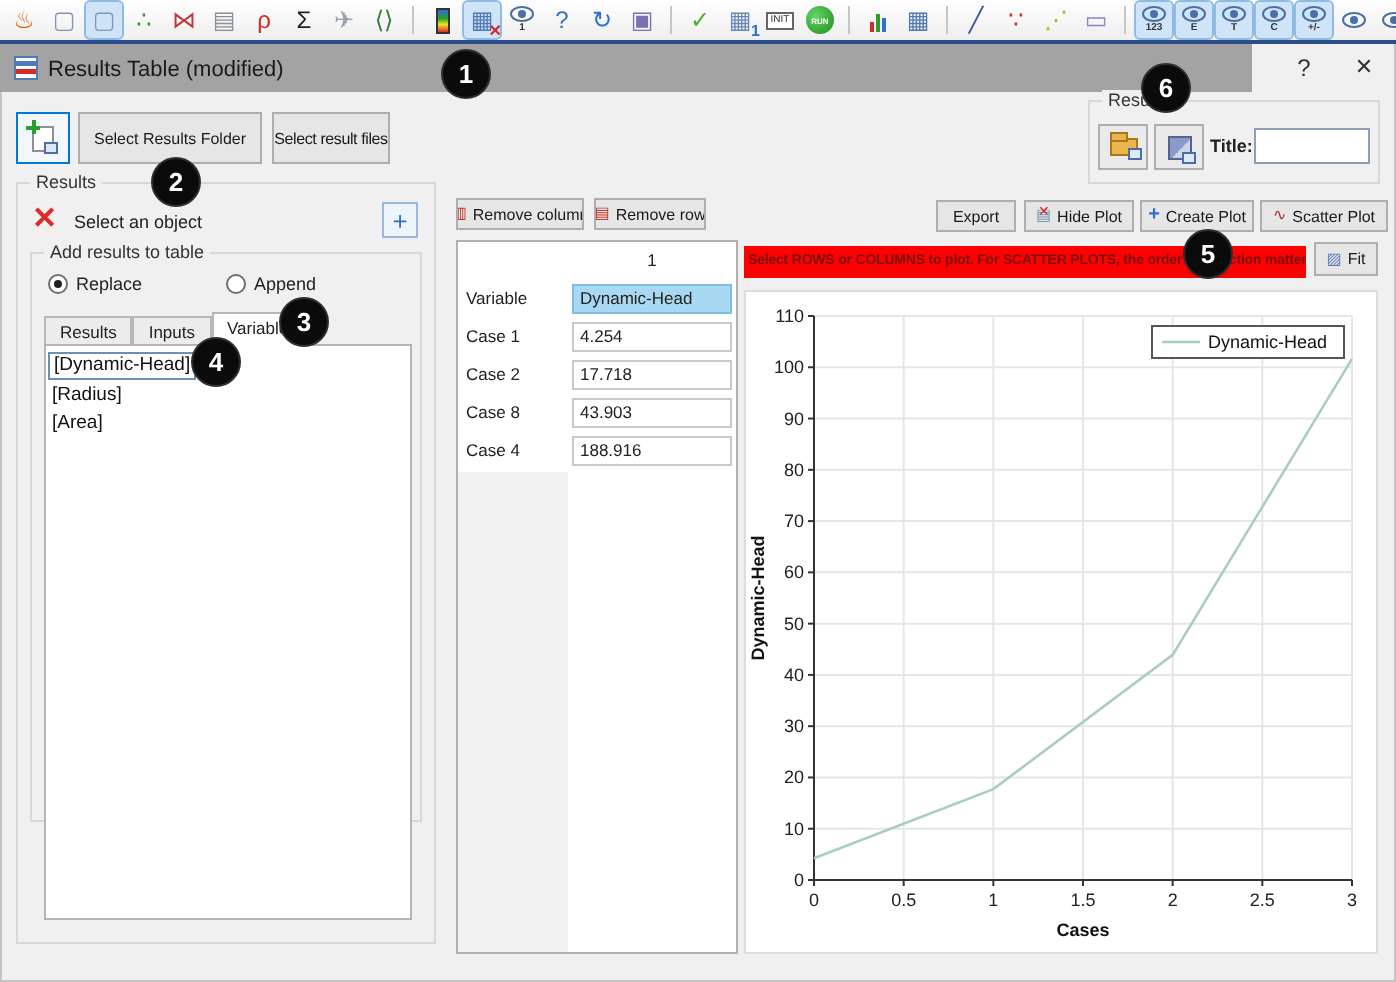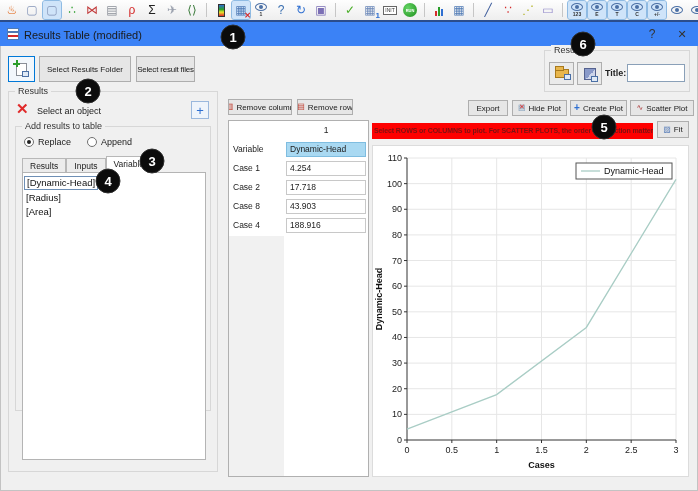--- a/index.html
+++ b/index.html
@@ -25,21 +25,21 @@
               background:linear-gradient(#2e6fd1,#2aa02a 40%,#e8e82a 65%,#e02a2a); }
   .bars { display:flex; align-items:flex-end; gap:1px; height:11px; }
   .bars i { width:2px; display:inline-block; }
   .tb-textbox { font-size:5px; border:1px solid #666; background:#fff; color:#333; padding:0 1px; line-height:1.4; }
   .tb-run { width:14px; height:14px; border-radius:50%;
             background:radial-gradient(circle at 35% 35%, #63d463, #1e8f1e);
             color:#fff; font-size:4px; font-weight:bold; display:flex; align-items:center; justify-content:center; }
   #accent-line { position:absolute; left:0; top:20px; width:698px; height:2px; background:#2b4d8c; }
 
   
-  #titlebar { position:absolute; left:0; top:22px; width:698px; height:24px; background:#3b82f6; }
+  #titlebar { position:absolute; left:0; top:22px; width:626px; height:24px; background:#a3a3a3; }
   #app-icon { position:absolute; left:7px; top:6px; width:12px; height:12px; border:1px solid #4f7ab5;
               background:linear-gradient(#fff 0 15%, #4f7ab5 15% 40%, #fff 40% 55%, #d42a2a 55% 80%, #fff 80%); }
   #window-title { position:absolute; left:24px; top:7px; font-size:11px; color:#1a1a1a; }
   #help-btn { position:absolute; left:638px; top:4px; width:28px; height:17px; text-align:center;
               font-size:12px; color:#333; line-height:17px; }
   #close-btn { position:absolute; left:668px; top:4px; width:28px; height:17px; text-align:center;
                font-size:11px; color:#333; line-height:17px; }
 
   
   .btn { position:absolute; background:#e6e6e6; border:1px solid #aeaeae; font-size:8px;
@@ -63,21 +63,21 @@
   .groupbox > .gb-label { position:absolute; top:-6px; left:6px; background:#f0f0f0; padding:0 3px;
                           font-size:9px; color:#333; line-height:11px; }
   #results-group { left:8px; top:91px; width:210px; height:381px; }
 
   #select-object-x { position:absolute; left:7px; top:8px; font-size:15px; font-weight:bold; color:#e02a2a; }
   #select-object-label { position:absolute; left:28px; top:14px; font-size:9px; color:#222; }
   #plus-btn { position:absolute; right:8px; top:9px; width:18px; height:18px; border:1px solid #9ab8dd;
               background:#eef4fb; color:#2e6fd1; font-size:13px; display:flex; align-items:center; justify-content:center; }
 
   #add-group { left:6px; top:34px; width:196px; height:285px; }
-  .radio-row { position:absolute; top:10px; left:8px; display:flex; gap:16px; }
+  .radio-row { position:absolute; top:10px; left:8px; display:flex; gap:42px; }
   .radio { display:flex; align-items:center; gap:4px; font-size:9px; color:#222; }
   .radio .dot { width:10px; height:10px; border:1px solid #707070; border-radius:50%; background:#fff; position:relative; }
   .radio.sel .dot:after { content:""; position:absolute; left:2px; top:2px; width:4px; height:4px;
                           border-radius:50%; background:#222; }
   .tabs { position:absolute; left:6px; top:29px; height:17px; display:flex; align-items:flex-end; }
   .tab { font-size:8.5px; padding:2px 7px 2px 7px; background:#ececec; border:1px solid #b8b8b8;
          border-bottom:1px solid #b4b4b4; color:#222; height:15px; }
   .tab.active { background:#fff; border-bottom:1px solid #fff; height:17px; position:relative; z-index:2; }
   #variables-list { position:absolute; left:6px; top:45px; width:184px; height:288px;
                     background:#fff; border:1px solid #b4b4b4; padding-top:2px; }

